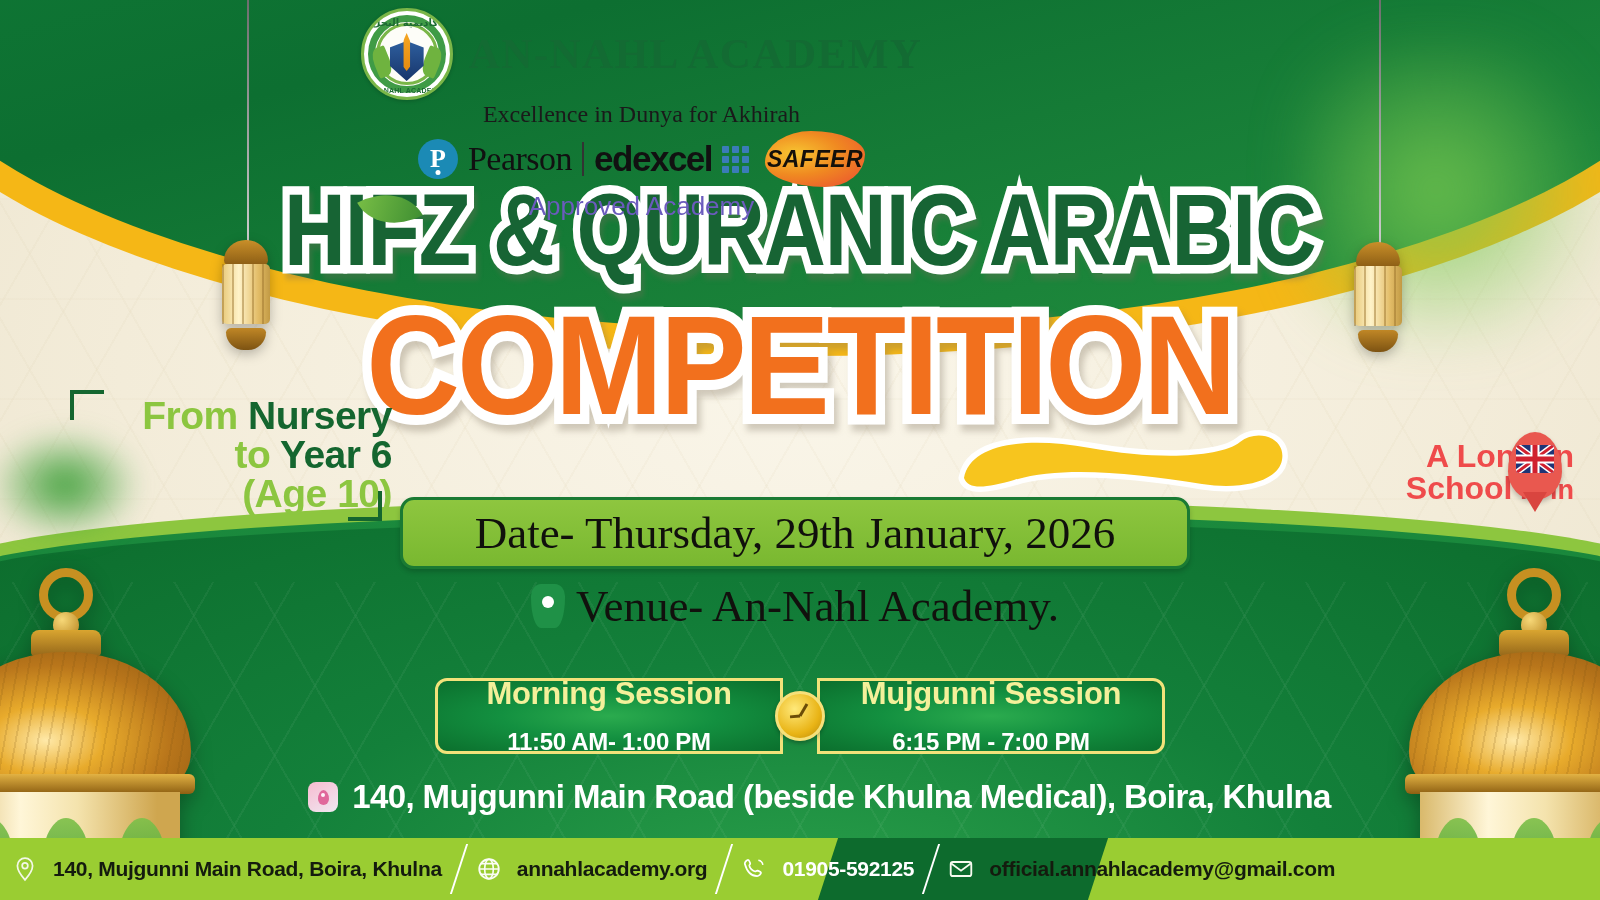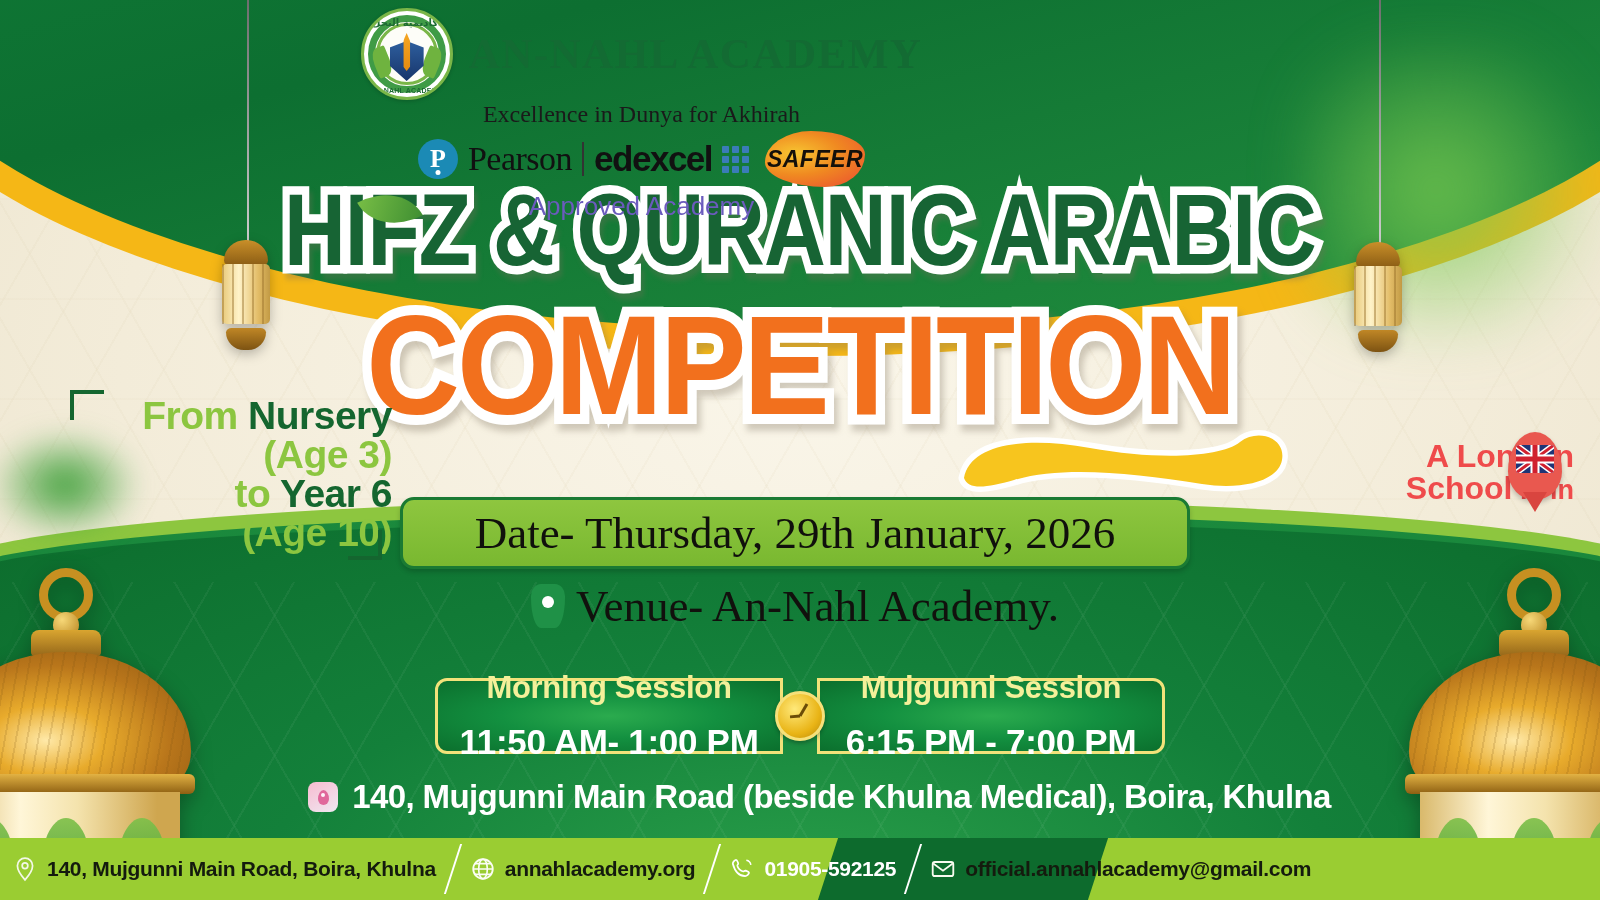--- a/index.html
+++ b/index.html
@@ -103,21 +103,21 @@
     transform:skewX(-18deg);
     z-index:1;
   }
   .footer-items {
     position:relative; z-index:2;
     display:flex; align-items:center;
     width:100%; height:100%;
     padding:0 12px;
   }
   .f-item {
-    display:flex; align-items:center; gap:9px;
+    display:flex; align-items:center; gap:15px;
     font-weight:bold; font-size:21px; color:#141b0e;
     letter-spacing:-.3px;
     white-space:nowrap;
   }
   .f-item.light { color:#ffffff; }
   .f-sep {
     width:2px; height:50px; background:#f2f7e6;
     transform:skewX(-18deg);
     margin:0 16px;
   }
@@ -359,21 +359,21 @@
     gap:20px;
   }
   .sbox.left  { border-radius:12px 0 0 12px; }
   .sbox.right { border-radius:0 12px 12px 0; }
   .s-title {
     font-family:"Liberation Sans", sans-serif;
     font-weight:bold; font-size:31px; color:#f4f09a; letter-spacing:-.3px;
   }
   .s-time {
     font-family:"Liberation Sans", sans-serif;
-    font-weight:bold; font-size:35px; color:#ffffff; letter-spacing:-.3px;
+    font-weight:bold; font-size:24px; color:#ffffff; letter-spacing:-.3px;
   }
   .clock {
     width:50px; height:50px; border-radius:50%;
     background:radial-gradient(circle at 38% 34%, #ffe97a, #e9b416 62%, #b98608 100%);
     border:3px solid #f6e07a;
     position:relative; z-index:3; margin:0 -8px;
     box-shadow:0 2px 4px rgba(0,0,0,.3);
   }
   .clock::before{
     content:""; position:absolute; left:50%; top:50%;
@@ -620,21 +620,20 @@
 
   <svg class="swoosh" width="360" height="90" viewBox="0 0 360 90">
     <path d="M24 60 C30 26, 84 18, 150 30 C216 42, 280 40, 300 24 C318 10, 346 20, 342 42 C338 64, 300 72, 262 66 C190 54, 120 48, 74 62 C46 70, 28 72, 24 60 Z" fill="#f7c51e" stroke="#ffffff" stroke-width="11" stroke-linejoin="round" paint-order="stroke"></path>
   </svg>
 
   <div class="age-block">
     <div class="brk-tl"></div>
     <div class="age-line">
       <span class="lt">From </span><span class="dk">Nursery</span>
     </div>
-    <div class="age-line lt">(Age 3)</div>
     <div class="age-line">
       <span class="lt">to </span><span class="dk">Year 6</span>
     </div>
     <div class="age-line lt">(Age 10)</div>
     <div class="brk-br"></div>
   </div>
 
   <div class="date-box">
     <div class="date-text">Date- Thursday, 29th January, 2026</div>
   </div>

